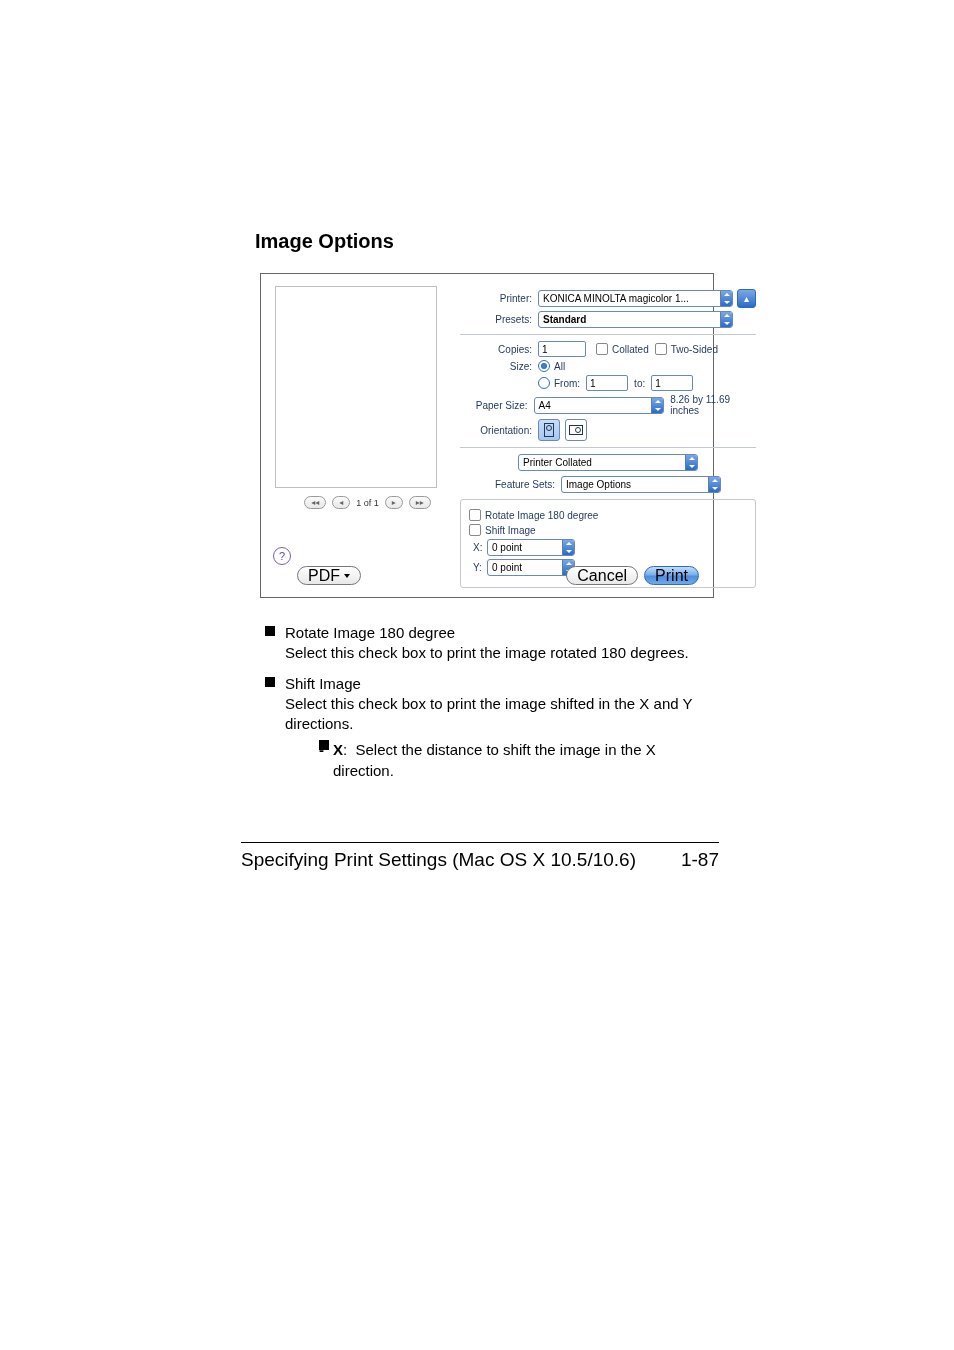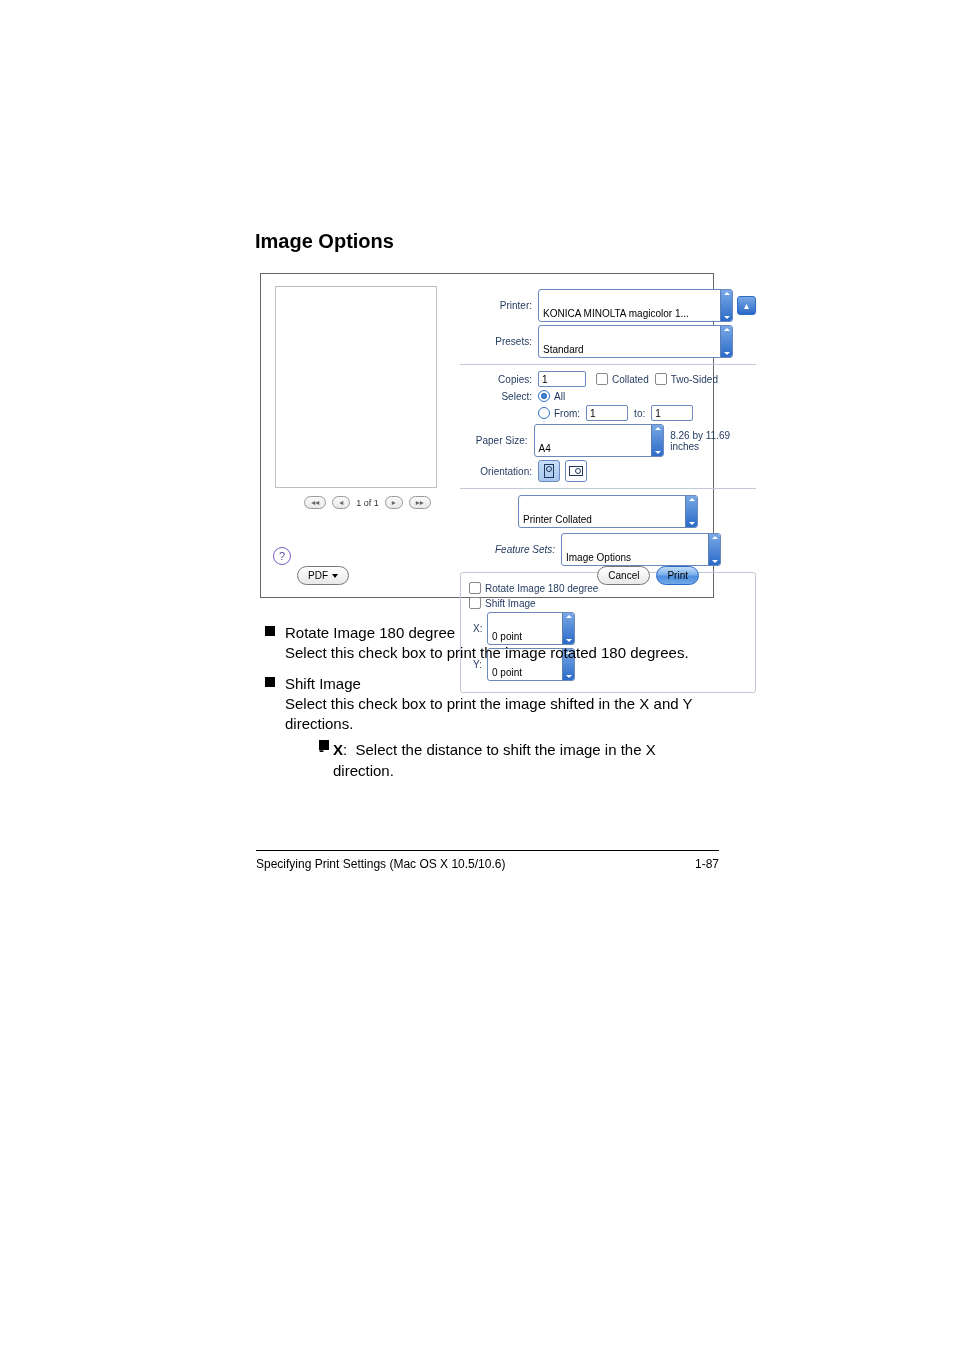--- a/index.html
+++ b/index.html
@@ -79,21 +79,21 @@
     margin-right: 6px;
     color: #1f365e;
   }
   .aqua-select {
     background: #fff;
     border: 1px solid #6a88bb;
     border-radius: 3px;
     height: 15px;
     display: flex;
     align-items: center;
-    padding: 16px 14px 0 4px;
+    padding: 0 14px 0 4px;
     position: relative;
     white-space: nowrap;
     overflow: hidden;
     color: #000;
   }
   .aqua-select .arrows {
     position: absolute;
     right: 0;
     top: 0;
     width: 12px;
@@ -223,21 +223,21 @@
     margin-right: 6px;
   }
   .pill-btn {
     background: linear-gradient(#ffffff, #e8e8e8);
     border: 1px solid #777;
     border-radius: 10px;
     height: 17px;
     padding: 0 10px;
     display: inline-flex;
     align-items: center;
-    font-size: 10px;
+    font-size: 16px;
     color: #000;
     margin-left: 6px;
     margin-top: 40px;
   }
   .pill-btn.primary {
     background: linear-gradient(#c4ddf7, #7bb0eb 45%, #4d8fdf 55%, #73a8e6);
     border-color: #2a6bc8;
     color: #000;
   }
   .dropdown-arrow {
@@ -281,28 +281,28 @@
     line-height: 1.35;
   }
   .sublist li::before {
     content: '-';
     position: absolute;
     left: 0; top: 0;
     font-weight: bold;
   }
   .footer {
     position: absolute;
-    left: 256px;
+    left: 241px;
     right: 235px;
     bottom: 195px;
     border-top: 1px solid #000;
     padding-top: 6px;
     display: flex;
     justify-content: space-between;
-    font-size: 12px;
+    font-size: 19px;
     color: #000;
   }
 </style>
 </head>
 <body>
 
 <div class="page">
 
   <h2 class="heading">Image Options</h2>
 
@@ -323,41 +323,41 @@
         <div class="ctrl-row">
           <span class="label">Printer:</span>
           <div class="aqua-select" style="width:175px;">
             <span>KONICA MINOLTA magicolor 1...</span>
               <span class="arrows"></span>
           </div>
           <span class="sq-btn">▴</span>
         </div>
         <div class="ctrl-row">
           <span class="label">Presets:</span>
-          <div class="aqua-select" style="width:175px;">
+          <div class="aqua-select" style="width:175px;font-weight:bold;">
             <span>Standard</span>
               <span class="arrows"></span>
           </div>
         </div>
 
         <div class="divider"></div>
 
         <div class="ctrl-row">
           <span class="label">Copies:</span>
           <div class="aqua-input" style="width:40px;">
             <span>1</span>
           </div>
           <span class="checkbox" style="margin-left:10px;"></span>
           <span>Collated</span>
           <span class="checkbox" style="margin-left:6px;"></span>
           <span>Two-Sided</span>
         </div>
 
         <div class="ctrl-row">
-          <span class="label">Select:</span>
+          <span class="label">Size:</span>
           <span class="radio selected"></span>
           <span>All</span>
         </div>
         <div class="ctrl-row">
           <span class="label"></span>
           <span class="radio"></span>
           <span>From:</span>
           <div class="aqua-input" style="width:34px;margin:0 6px;">
             <span>1</span>
           </div>
@@ -393,21 +393,21 @@
         <div class="divider"></div>
 
         <div class="ctrl-row" style="justify-content:center;">
           <div class="aqua-select" style="width:160px;">
             <span>Printer Collated</span>
               <span class="arrows"></span>
           </div>
         </div>
 
         <div class="ctrl-row" style="justify-content:center;margin-top:5px;">
-          <span style="margin-right:6px;font-style:italic;">Feature Sets:</span>
+          <span style="margin-right:6px;">Feature Sets:</span>
           <div class="aqua-select" style="width:140px;">
             <span>Image Options</span>
               <span class="arrows"></span>
           </div>
         </div>
 
         <div class="fieldset">
           <div class="ctrl-row">
             <span class="checkbox"></span>
             <span>Rotate Image 180 degree</span>

